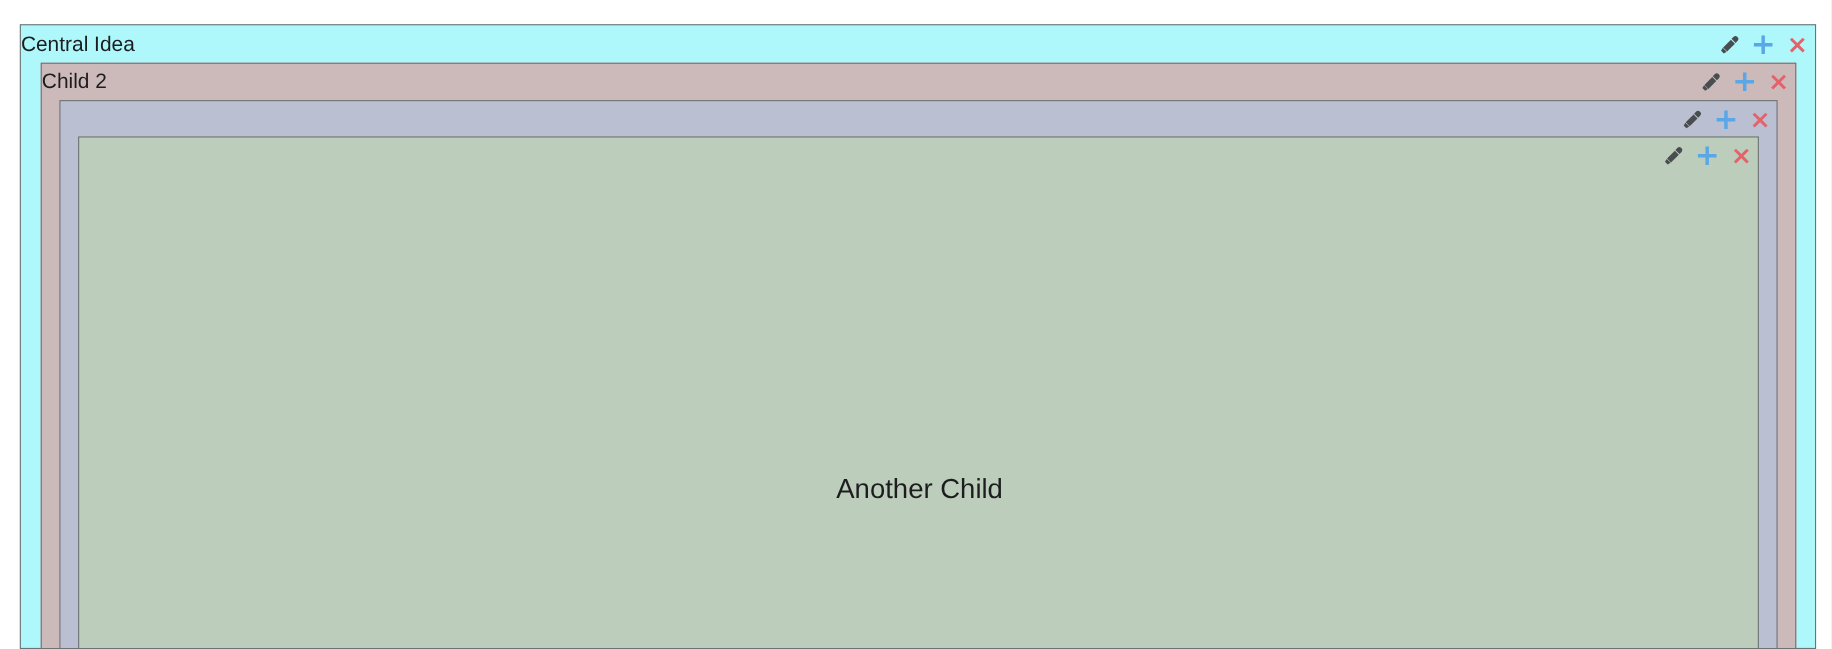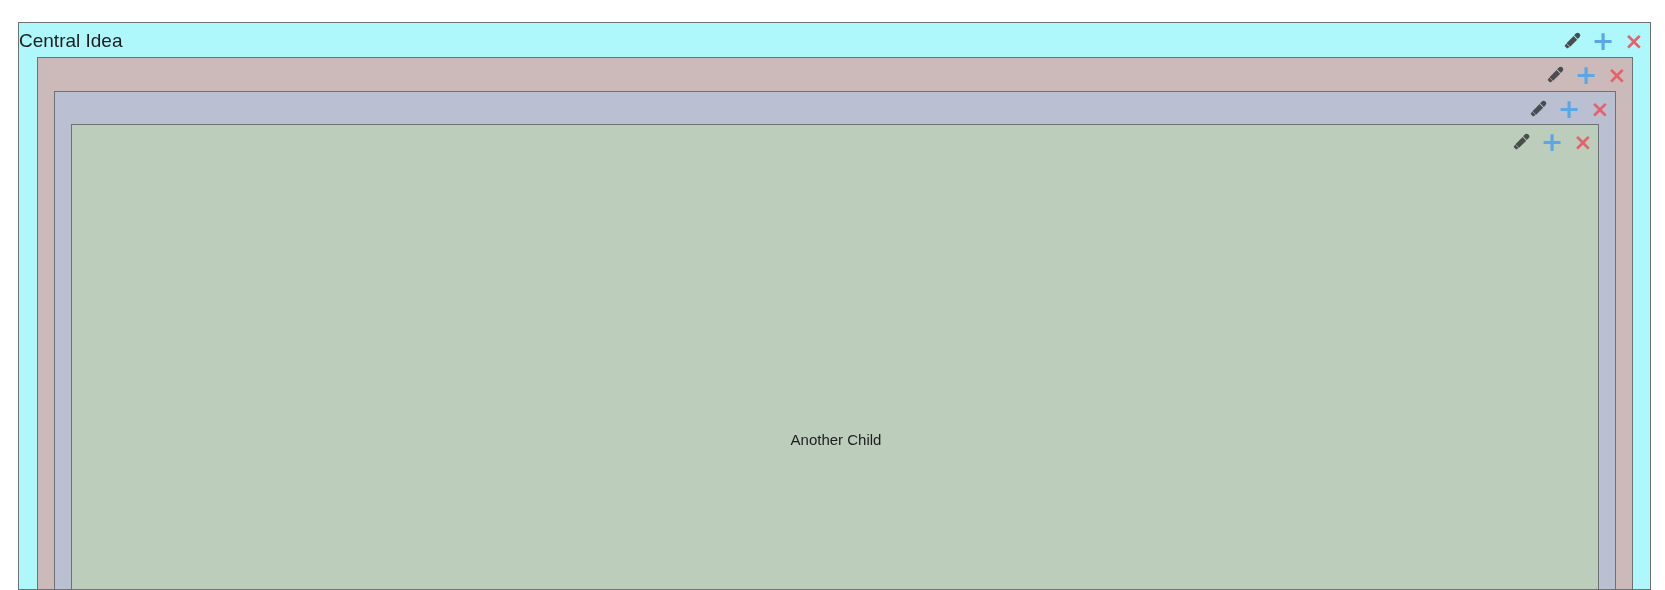--- a/index.html
+++ b/index.html
@@ -43,21 +43,21 @@
   }
   #node-root      > .node-title { line-height: 35px; height: 35px; }
 
   
   .node-center-label {
     position: absolute;
     left: 0;
     width: 1528px;
     top: 0;
     text-align: center;
-    font-size: 15px;
+    font-size: 25px;
     color: #1d1d1f;
     white-space: nowrap;
     pointer-events: none;
   }
   #node-another > .node-center-label { top: 306px; }
 
   
   .node-toolbar {
     position: absolute;
     top: 0;
@@ -115,20 +115,21 @@
     <span class="tool-btn" title="add child">
       <span class="plus-icon">+</span>
     </span>
     <span class="tool-btn" title="delete node">
       <span class="close-icon">×</span>
     </span>
   </div>
 
   <div class="node" id="node-child2" style="background: rgb(204, 186, 187);">
 
+    <div class="node-title">Child 2</div>
 
     <div class="node-toolbar">
       <span class="tool-btn" title="pick color">
         <svg width="20" height="20" viewBox="0 0 20 20">
           <path d="M13.8 2.6 a2.6 2.6 0 0 1 3.7 3.7 l-1.7 1.7 -3.7 -3.7 z" fill="#4a4d50"></path>
           <path d="M11.6 5.1 l3.6 3.6 -7.1 7.1 -3.6 -3.6 z" fill="#4a4d50"></path>
           <path d="M4.2 12.5 l3.5 3.5 -2.6 1.6 -2.5 -2.5 z" fill="#4a4d50"></path>
         </svg>
       </span>
       <span class="tool-btn" title="add child">

